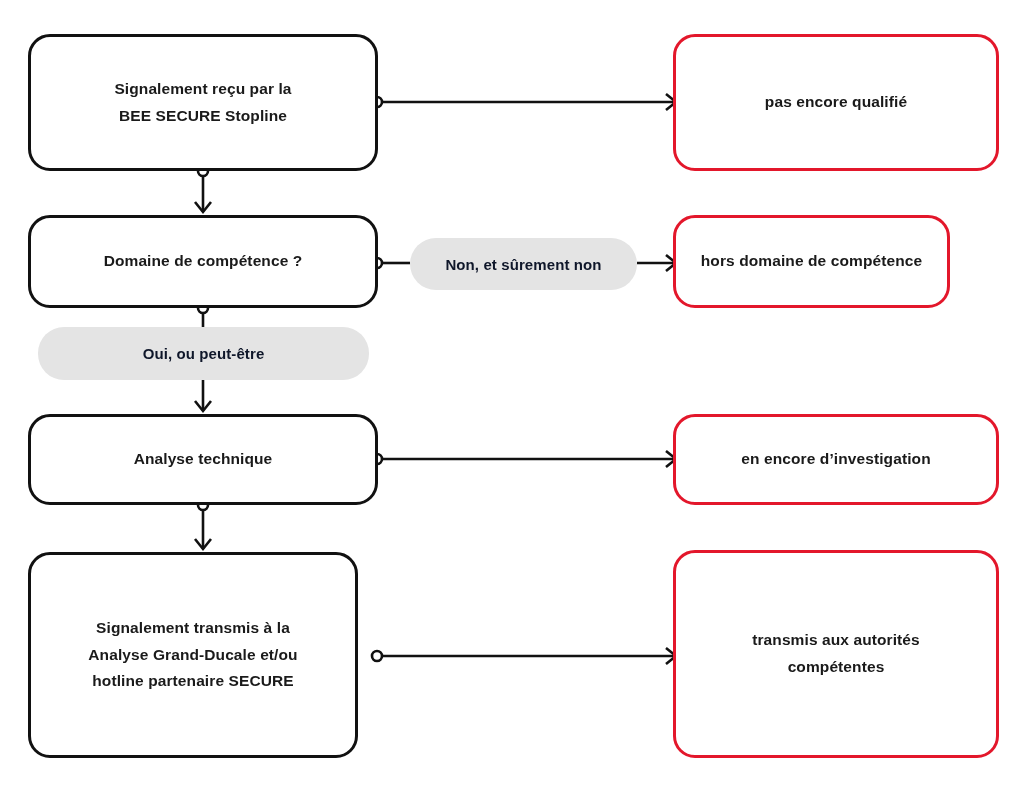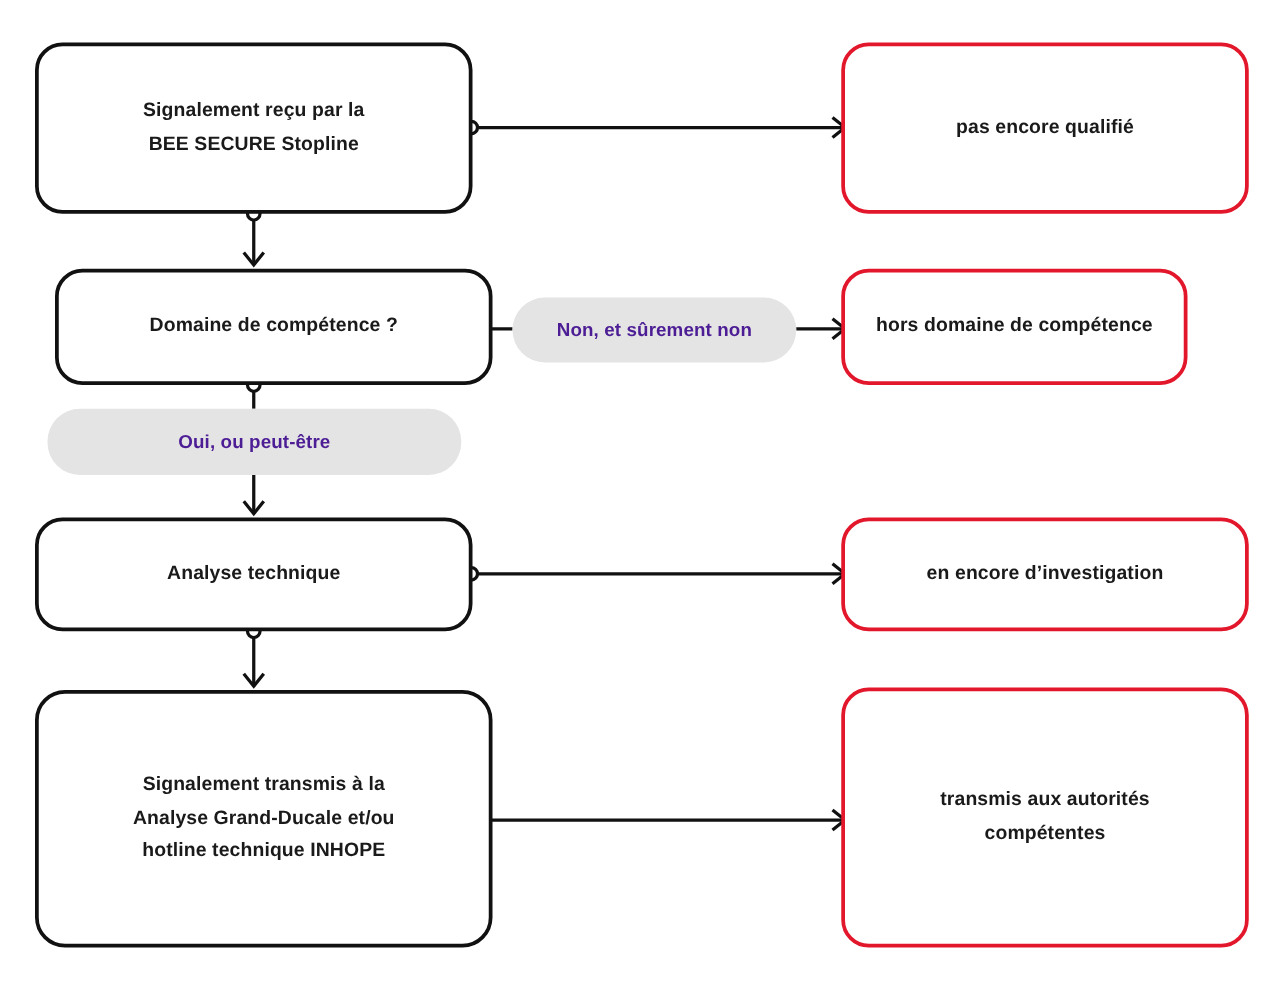--- a/index.html
+++ b/index.html
@@ -51,21 +51,21 @@
     position: absolute;
     box-sizing: border-box;
     display: flex;
     align-items: center;
     justify-content: center;
     text-align: center;
     background: #e4e4e4;
     border-radius: 26px;
     font-weight: bold;
     font-size: 15px;
-    color: #4c1d95;
+    color: #0f172a;
     letter-spacing: 0.1px;
   }
   .edge-layer {
     position: absolute;
     left: 0;
     top: 0;
     width: 1024px;
     height: 795px;
     pointer-events: none;
   }
@@ -145,37 +145,37 @@
     </g>
   </svg>
 
   <div class="node process" style="left:28px; top:34px; width:350px; height:137px;">
     <div class="label-lines">
       <span>Signalement reçu par la</span>
       <span>BEE SECURE Stopline</span>
     </div>
   </div>
 
-  <div class="node process" style="left:28px; top:215px; width:350px; height:93px;margin-left:16px;">
+  <div class="node process" style="left:28px; top:215px; width:350px; height:93px;">
     <div class="label-lines">
       <span>Domaine de compétence ?</span>
     </div>
   </div>
 
   <div class="node process" style="left:28px; top:414px; width:350px; height:91px;">
     <div class="label-lines">
       <span>Analyse technique</span>
     </div>
   </div>
 
-  <div class="node process" style="left:28px; top:552px; width:366px; height:206px;border-radius:24px;">
+  <div class="node process" style="left:28px; top:552px; width:330px; height:206px;">
     <div class="label-lines">
       <span>Signalement transmis à la</span>
       <span>Analyse Grand-Ducale et/ou</span>
-      <span>hotline technique INHOPE</span>
+      <span>hotline partenaire SECURE</span>
     </div>
   </div>
 
   <div class="node outcome" style="left:673px; top:34px; width:326px; height:137px;align-items:center;">
     <div class="label-lines">
       <span>pas encore qualifié</span>
     </div>
   </div>
 
   <div class="node outcome" style="left:673px; top:215px; width:277px; height:93px;">

